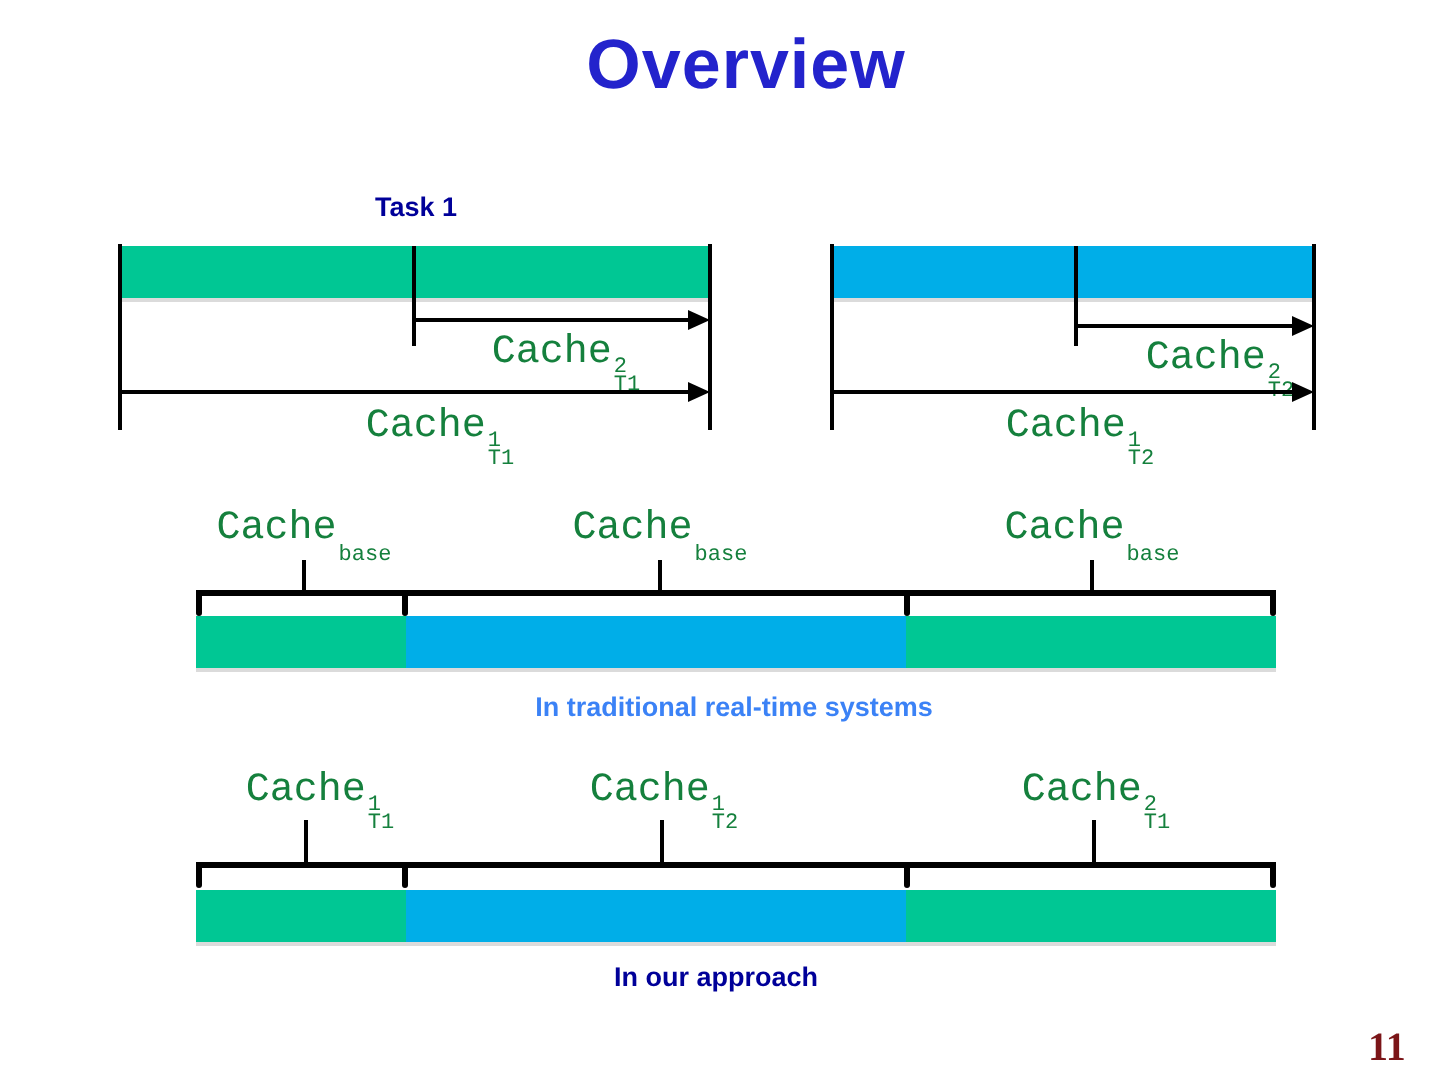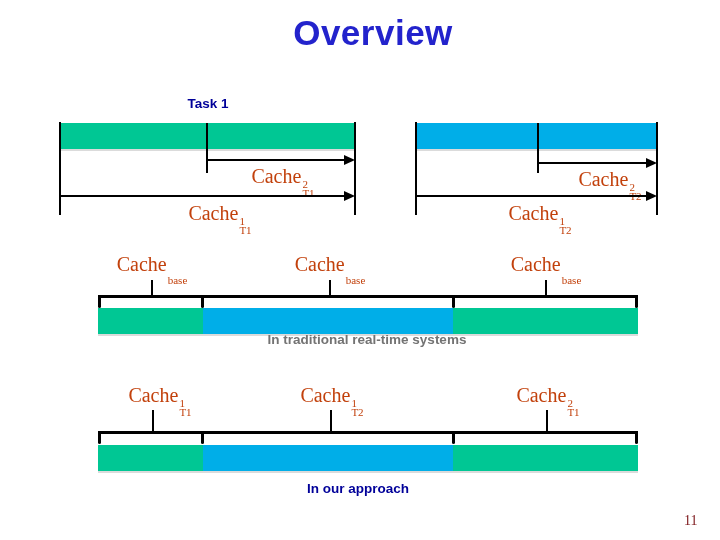--- a/index.html
+++ b/index.html
@@ -10,41 +10,41 @@
   .title {
     position:absolute; left:0; top:13px; width:100%; text-align:center;
     font-weight:bold; font-size:35px; letter-spacing:0.5px;
     font-family:"Liberation Sans", sans-serif;
   }
   .navylabel {
     position:absolute; font-weight:bold; font-size:13.5px; text-align:center;
     font-family:"Liberation Sans", sans-serif; white-space:nowrap;
   }
   .mathlabel {
-    position:absolute; font-family:Liberation Serif, serif;
-    font-size:20px; color:#c2410c; text-align:center; white-space:nowrap;
+    position:absolute; font-family:Liberation Mono, monospace;
+    font-size:20px; color:#15803d; text-align:center; white-space:nowrap;
   }
   .supsub {
     display:inline-flex; flex-direction:column; line-height:9px;
     font-size:11px; vertical-align:-5px; text-align:left; margin-left:1px;
   }
   .bar { position:absolute; height:26px; box-shadow:0 2px 0 rgba(110,110,110,0.25); }
   .vline { position:absolute; width:2px; background:#000; }
   .hline { position:absolute; height:2px; background:#000; }
   .arrowhead {
     position:absolute; width:0; height:0;
     border-top:5px solid transparent; border-bottom:5px solid transparent;
     border-left:11px solid #000;
   }
   .braceline { position:absolute; height:3px; background:#000; }
   .hook { position:absolute; width:3px; height:13px; background:#000; border-radius:0 0 2px 2px; }
   .stem { position:absolute; width:2px; background:#000; }
   .pagenum {
     position:absolute; font-family:"Liberation Serif","DejaVu Serif",serif;
-    font-weight:normal; font-size:14px;
+    font-weight:bold; font-size:20px;
   }
 </style>
 </head>
 <body>
 
 <div class="slide">
 
   <div class="title" style="color: rgb(35, 35, 204); margin-left: 13px;">Overview</div>
 
   <div class="navylabel" style="left: 148px; top: 96px; width: 120px; color: rgb(0, 0, 153);">Task 1</div>
@@ -126,21 +126,21 @@
     <div class="braceline" style="left:98px; top:295px; width:540px;"></div>
     <div class="hook" style="left:98px; top:295px;"></div>
     <div class="hook" style="left:201px; top:295px;"></div>
     <div class="hook" style="left:452px; top:295px;"></div>
     <div class="hook" style="left:635px; top:295px;"></div>
 
     <div class="bar" style="left: 98px; top: 308px; width: 105px; background-color: rgb(0, 199, 148);"></div>
     <div class="bar" style="left: 203px; top: 308px; width: 250px; background-color: rgb(0, 174, 232);"></div>
     <div class="bar" style="left: 453px; top: 308px; width: 185px; background-color: rgb(0, 199, 148);"></div>
 
-    <div class="navylabel" style="left: 210px; top: 332px; width: 314px; color: #737373;">In traditional real-time systems</div>
+    <div class="navylabel" style="left: 210px; top: 346px; width: 314px; color: #3b82f6;">In traditional real-time systems</div>
   </div>
 
   <div>
     <div class="mathlabel" style="left:100px; top:384px; width:120px;">
       <span>Cache</span><span class="supsub">
           <span>1</span>
           <span>T1</span>
         </span>
     </div>
     <div class="mathlabel" style="left:272px; top:384px; width:120px;">

